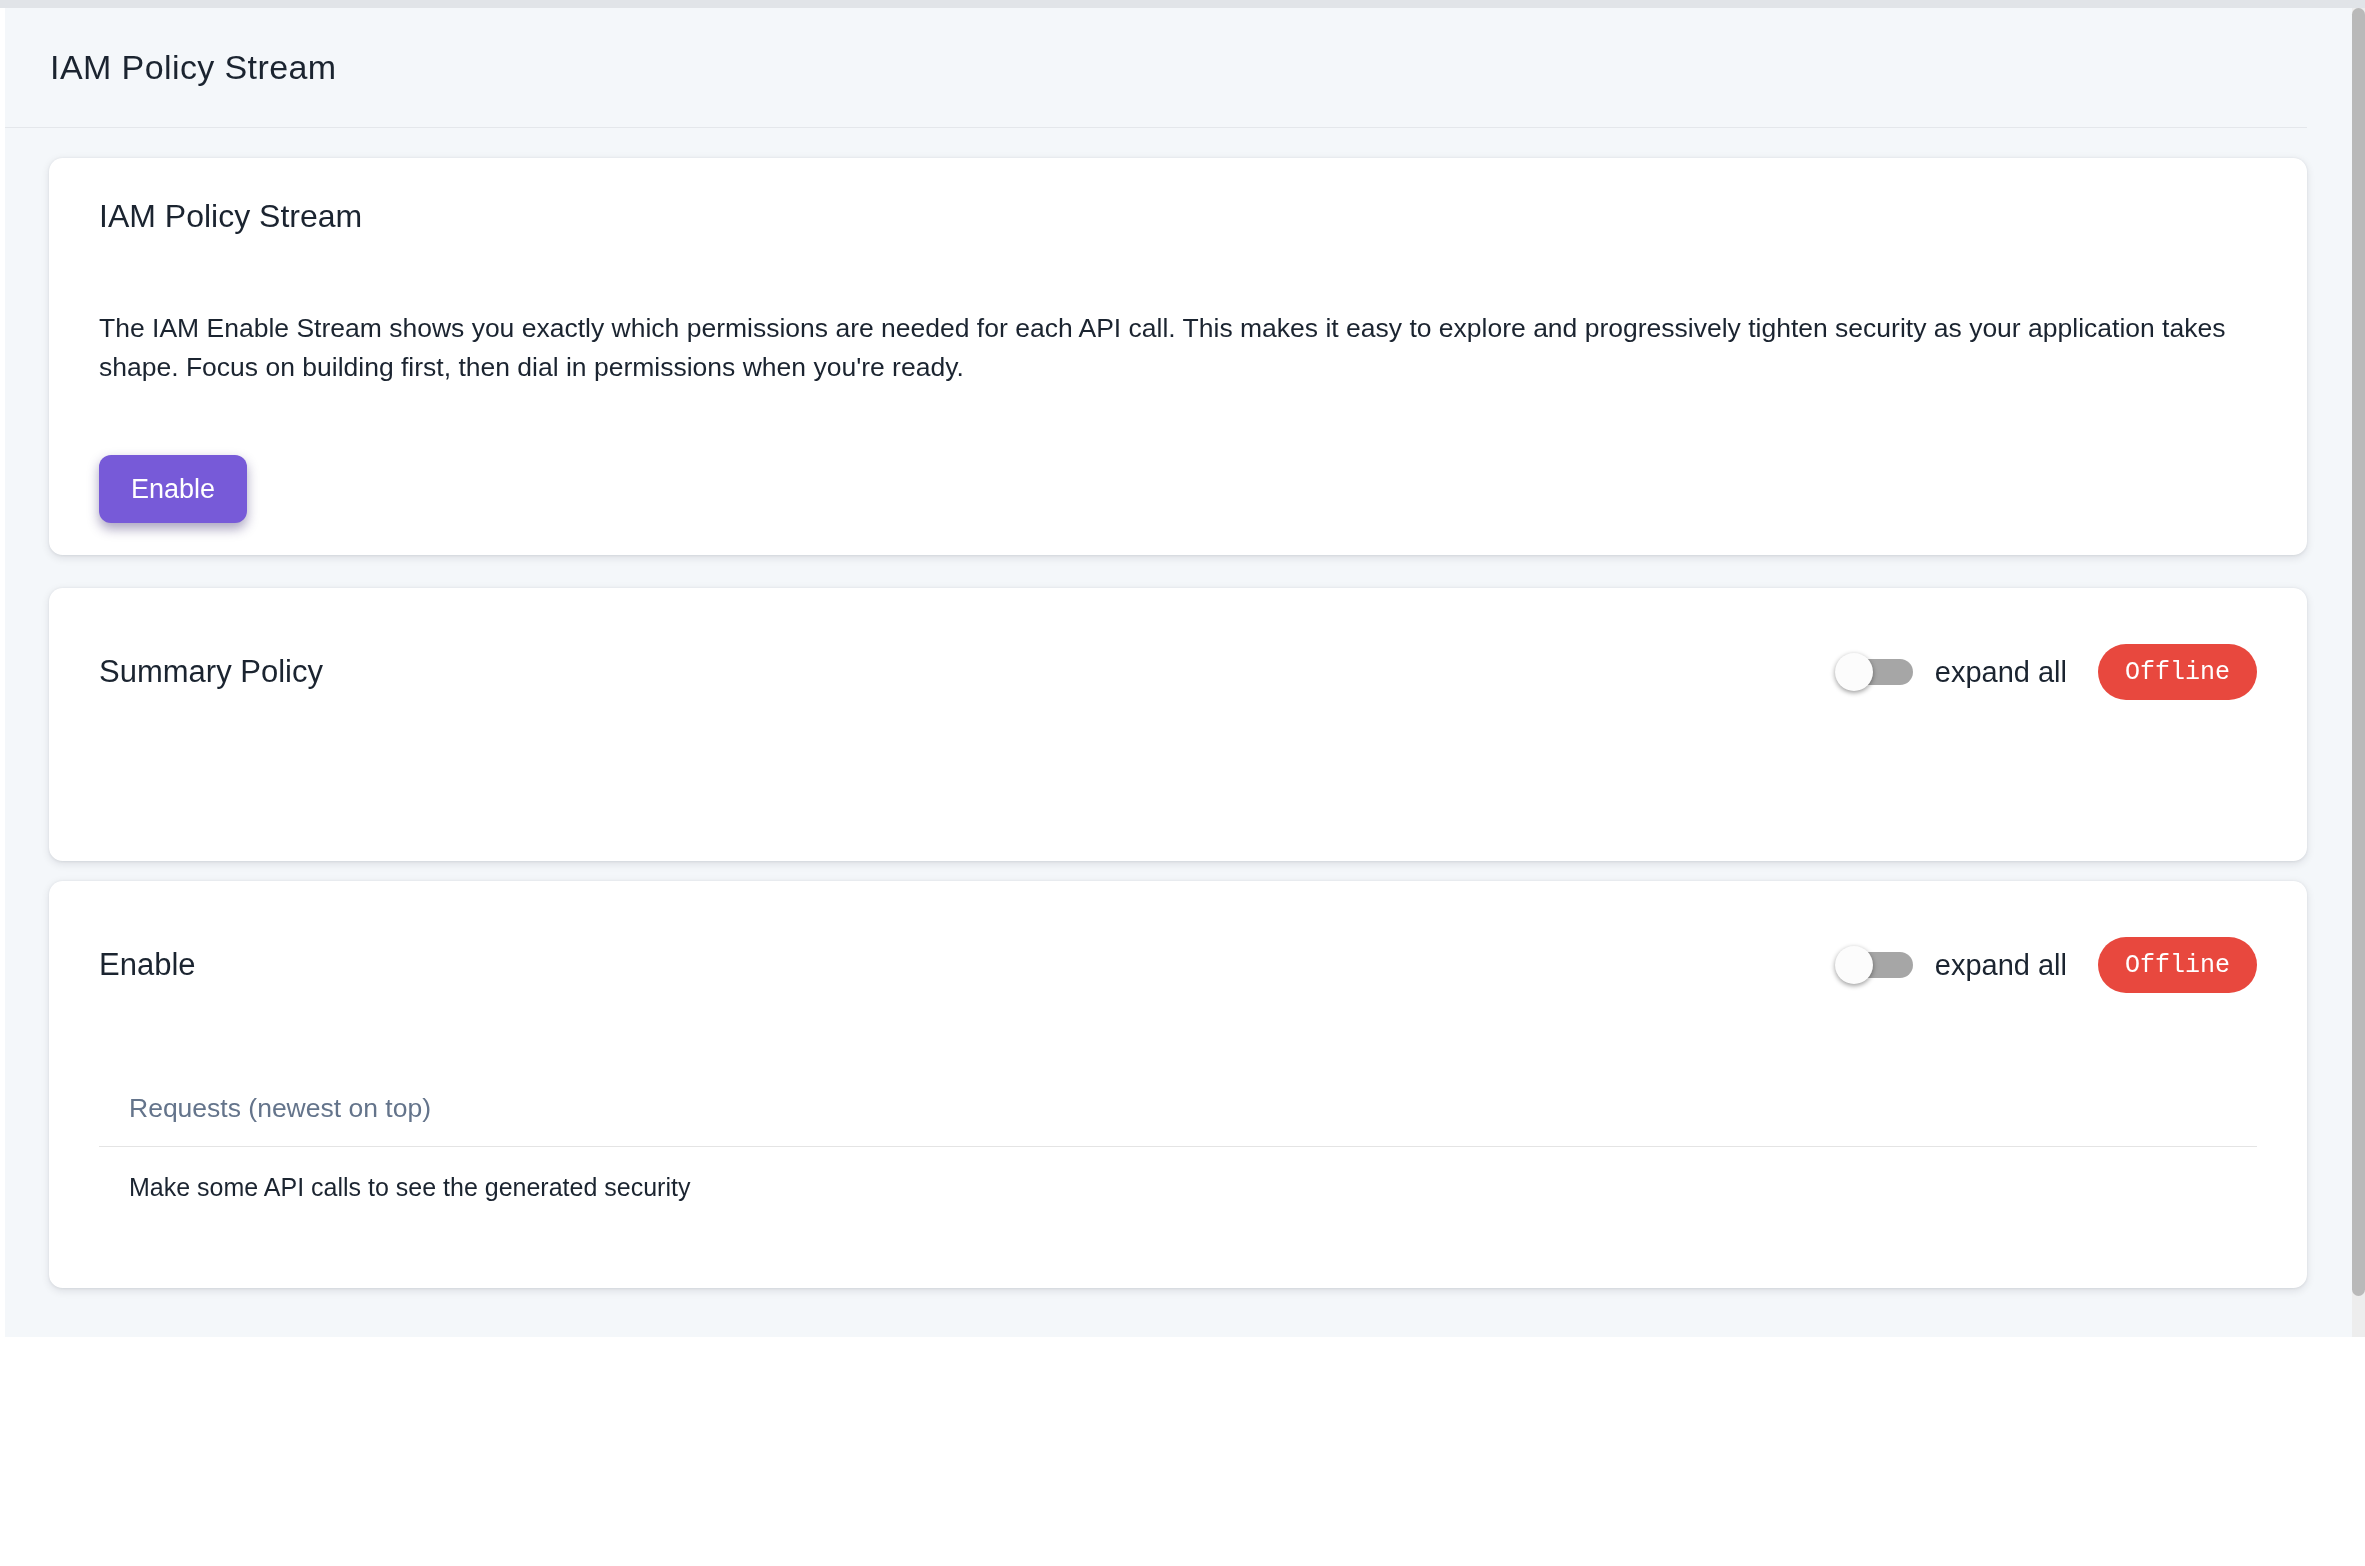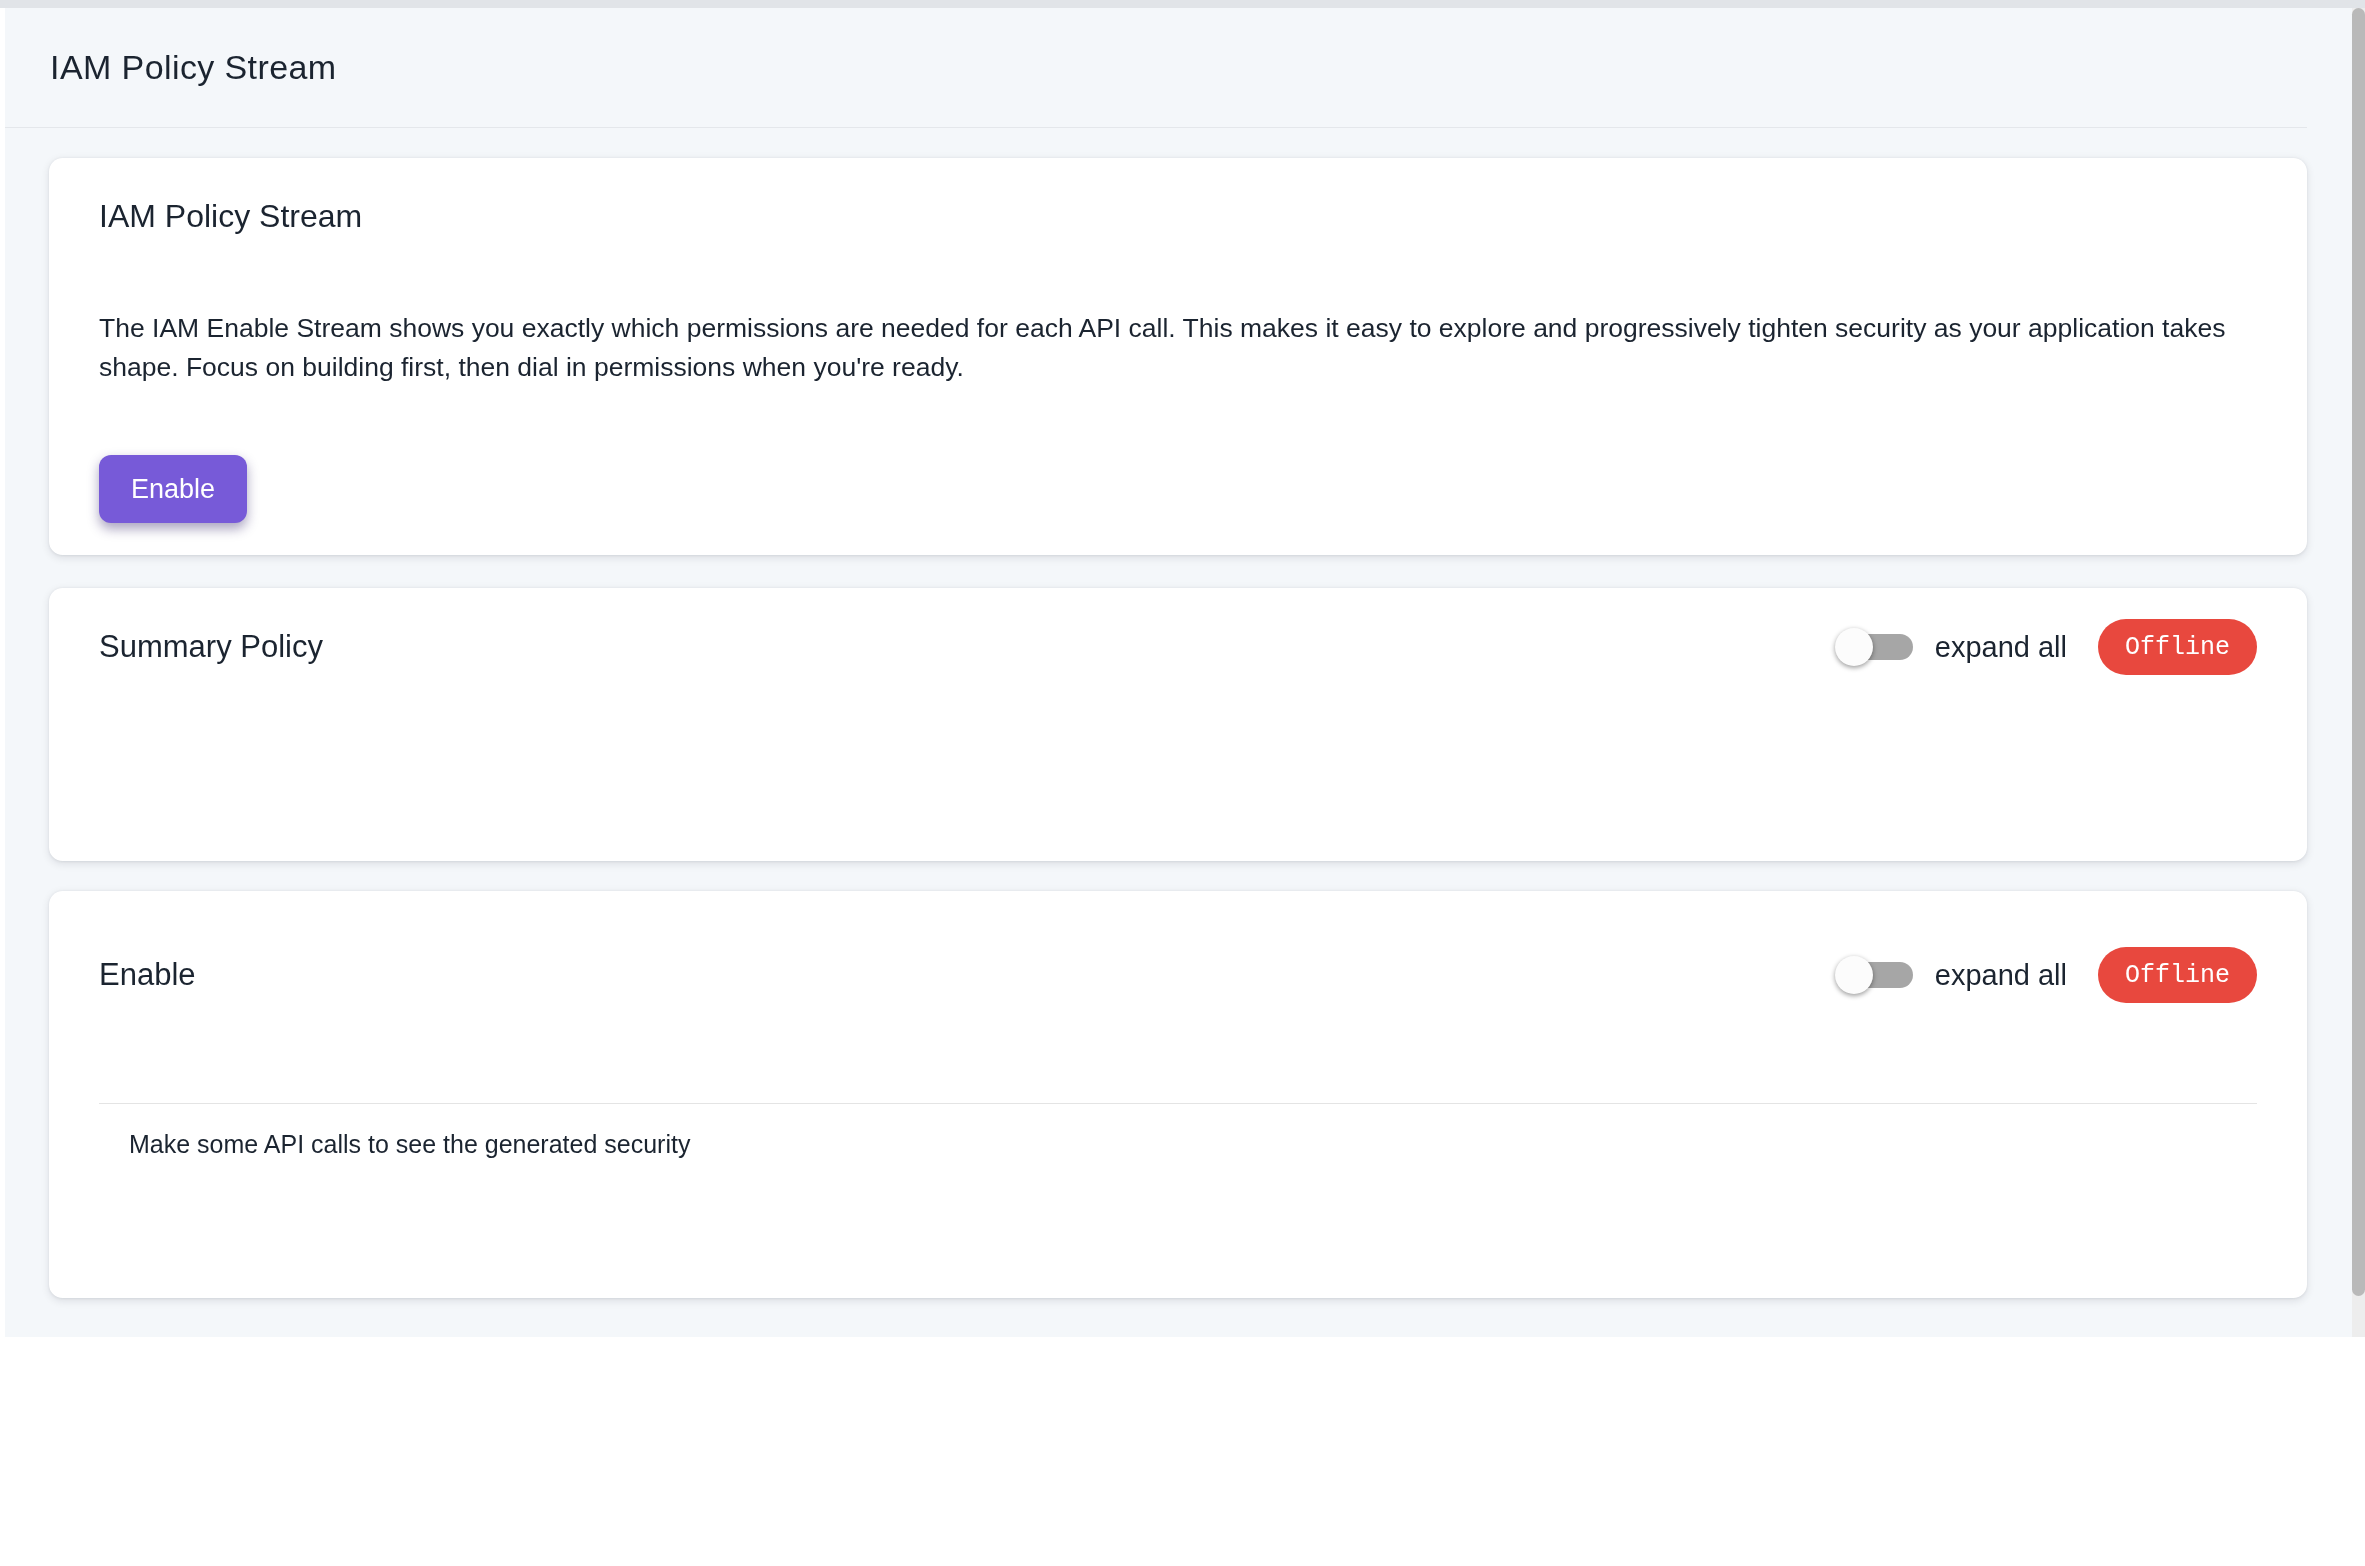--- a/index.html
+++ b/index.html
@@ -17,21 +17,21 @@
     box-shadow:0 2.6px 8.5px rgba(16,24,40,.10),0 0.9px 2.6px rgba(16,24,40,.07);}
 
   .card.intro{height:397px;margin-bottom:33px;padding-top:38px;}
   .card-heading{font-size:32px;font-weight:400;line-height:41px;}
   .intro .desc{font-size:26.5px;line-height:39px;margin-top:72px;max-width:2161px;}
   .btn-row{display:flex;justify-content:flex-start;margin-top:68px;}
   .enable-btn{width:148px;height:68px;border:none;border-radius:12px;cursor:pointer;
     background:var(--accent-purple,#775ad8);color:#fff;font-size:27px;font-family:inherit;
     box-shadow:0 5.1px 12px rgba(45,30,100,.40);}
 
-  .card.section{height:273px;margin-bottom:30px;padding-top:31px;}
+  .card.section{height:273px;margin-bottom:20px;padding-top:56px;}
   .card.output{height:407px;margin-bottom:0;padding-top:56px;}
   .section-row{display:flex;align-items:center;height:56px;}
   .section-title{font-size:31px;font-weight:400;}
   .spacer{flex:1;}
 
   .switch{position:relative;width:79px;height:39px;cursor:pointer;flex:0 0 auto;}
   .switch .track{position:absolute;left:5.1px;top:6.8px;width:73px;height:26px;border-radius:13px;
     background:var(--switch-track,#a6a6a6);}
   .switch .thumb{position:absolute;left:0;top:0.9px;width:38px;height:38px;border-radius:50%;
     background:#fcfcfc;box-shadow:0 1.7px 5.1px rgba(0,0,0,.40);}
@@ -88,20 +88,21 @@
         <div class="spacer"></div>
         <div class="switch" role="switch" aria-checked="false">
           <div class="track"></div>
           <div class="thumb"></div>
         </div>
         <div class="expand-label">expand all</div>
         <div class="status-badge">Offline</div>
       </div>
 
       <div class="requests">
+        <div class="req-title">Requests (newest on top)</div>
         <hr class="req-divider">
         <div class="empty-msg">Make some API calls to see the generated security</div>
       </div>
     </section>
 
   </div>
 
   <div class="scrollbar">
     <div class="scroll-thumb"></div>
   </div>

